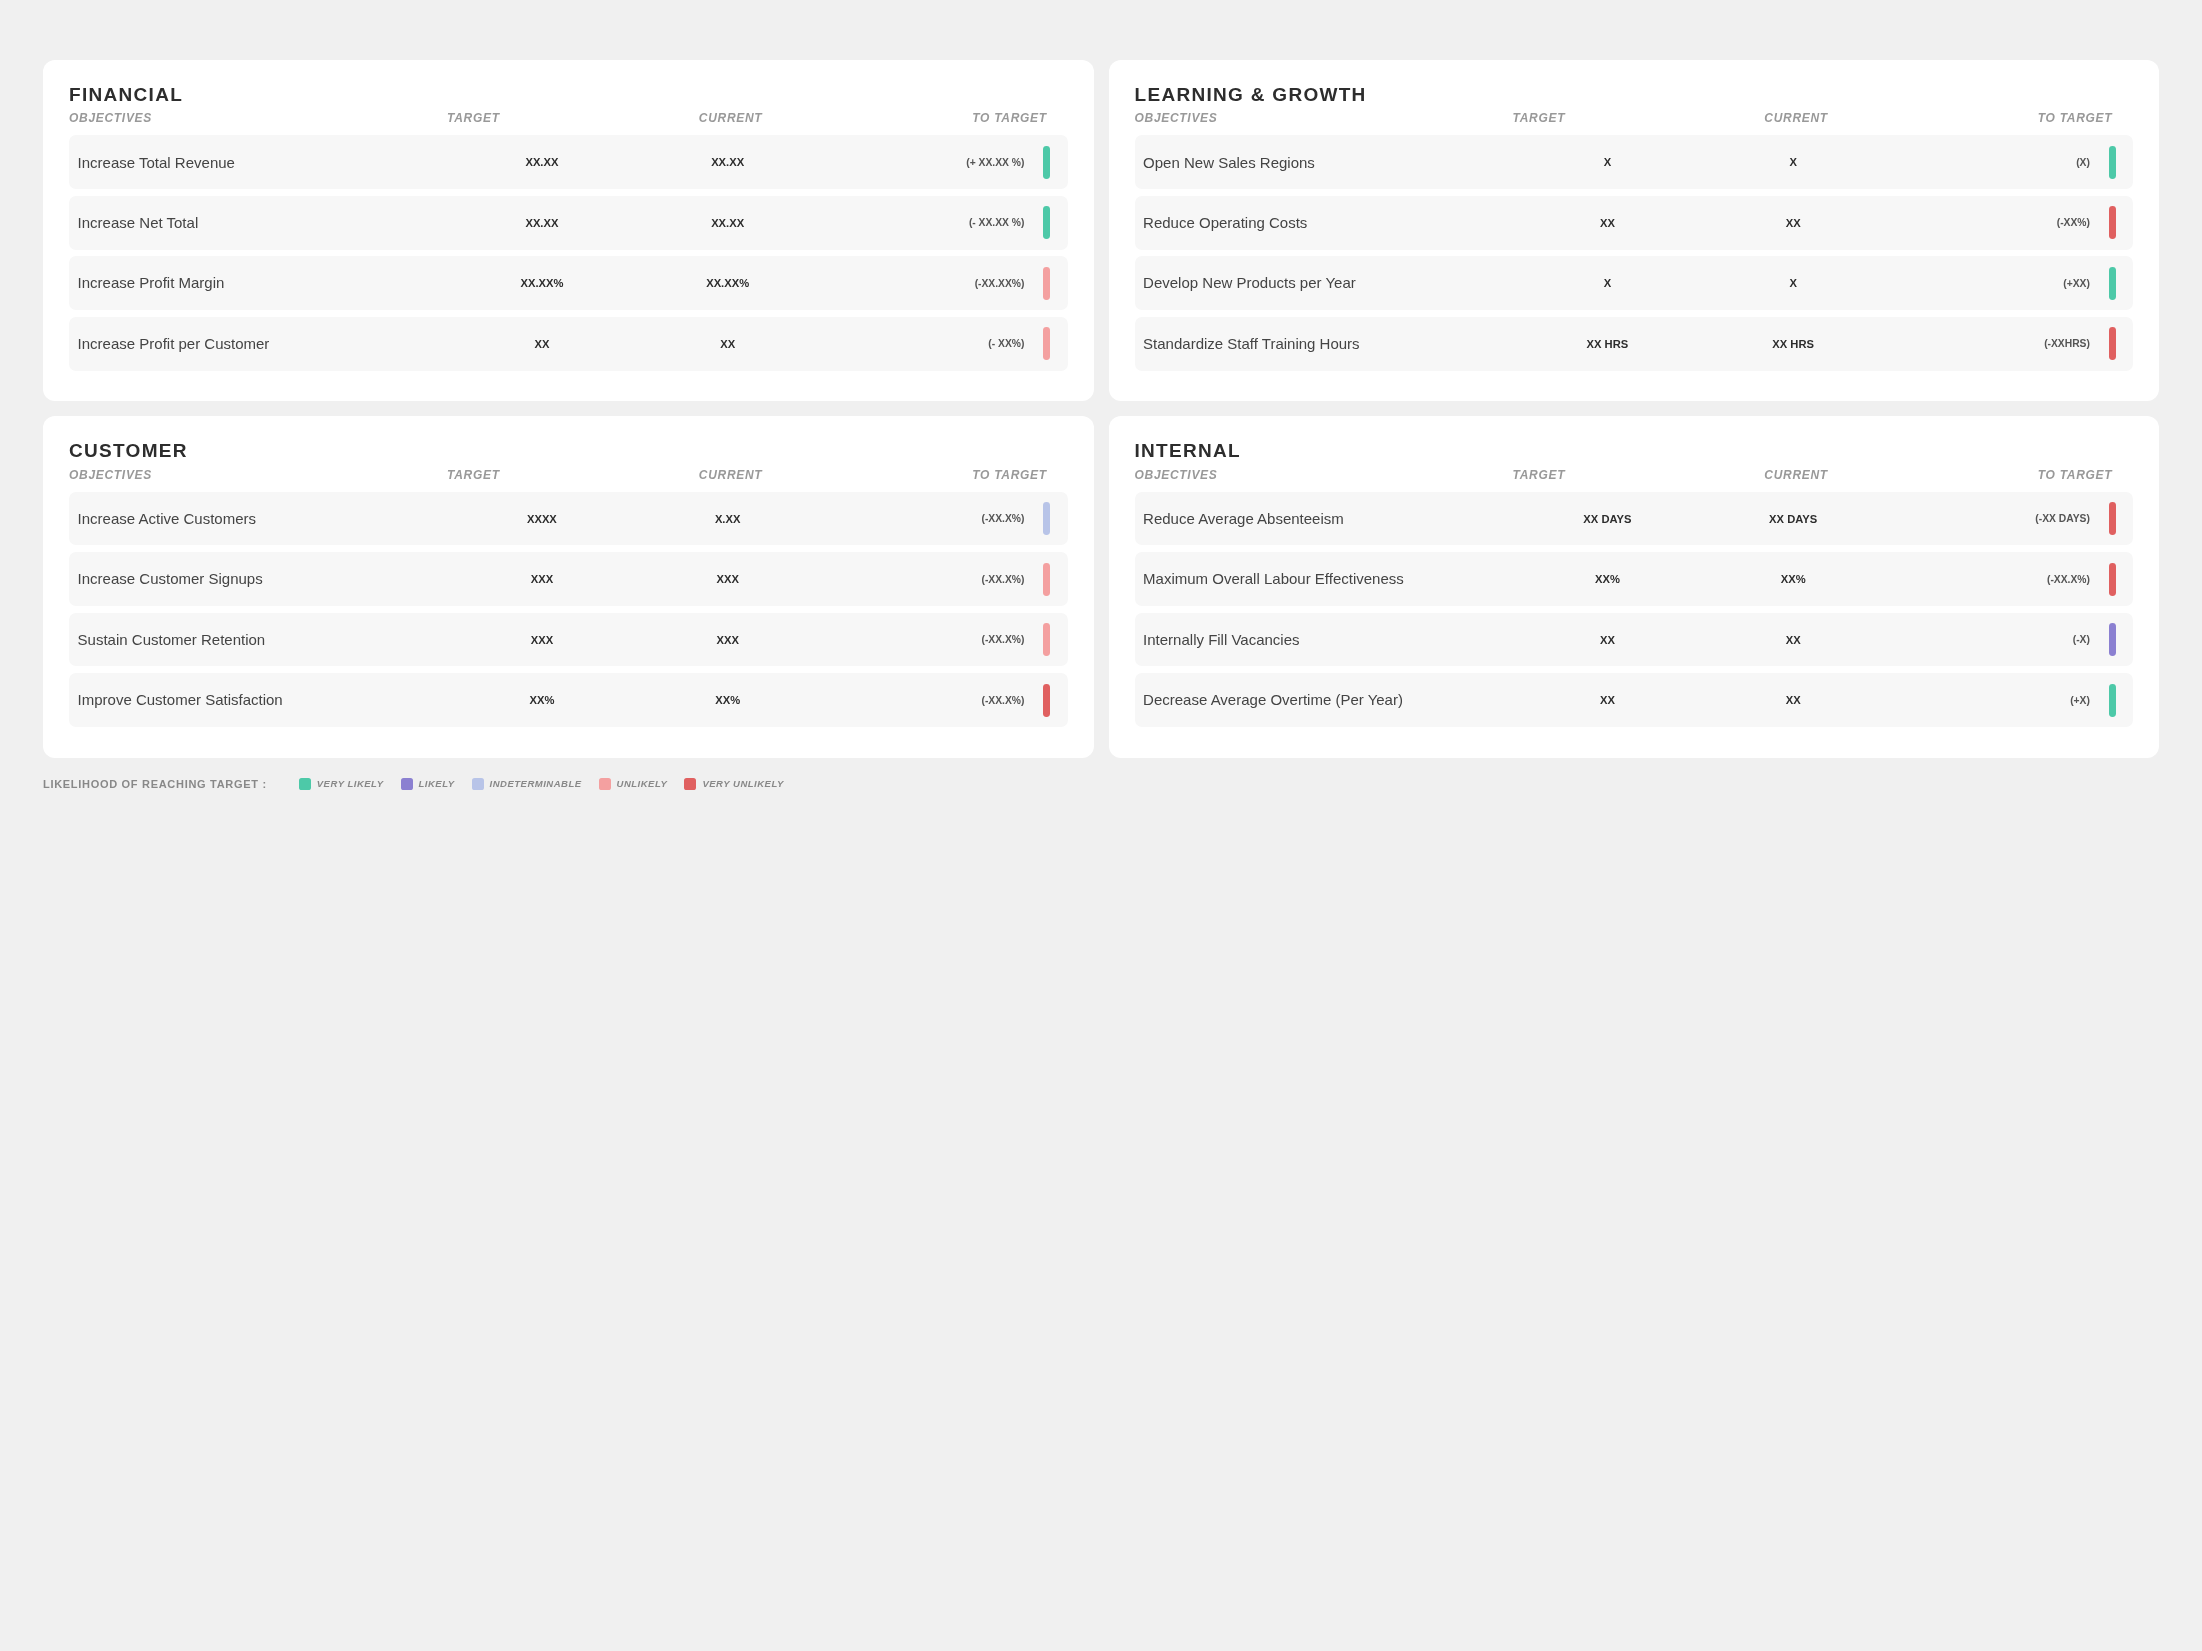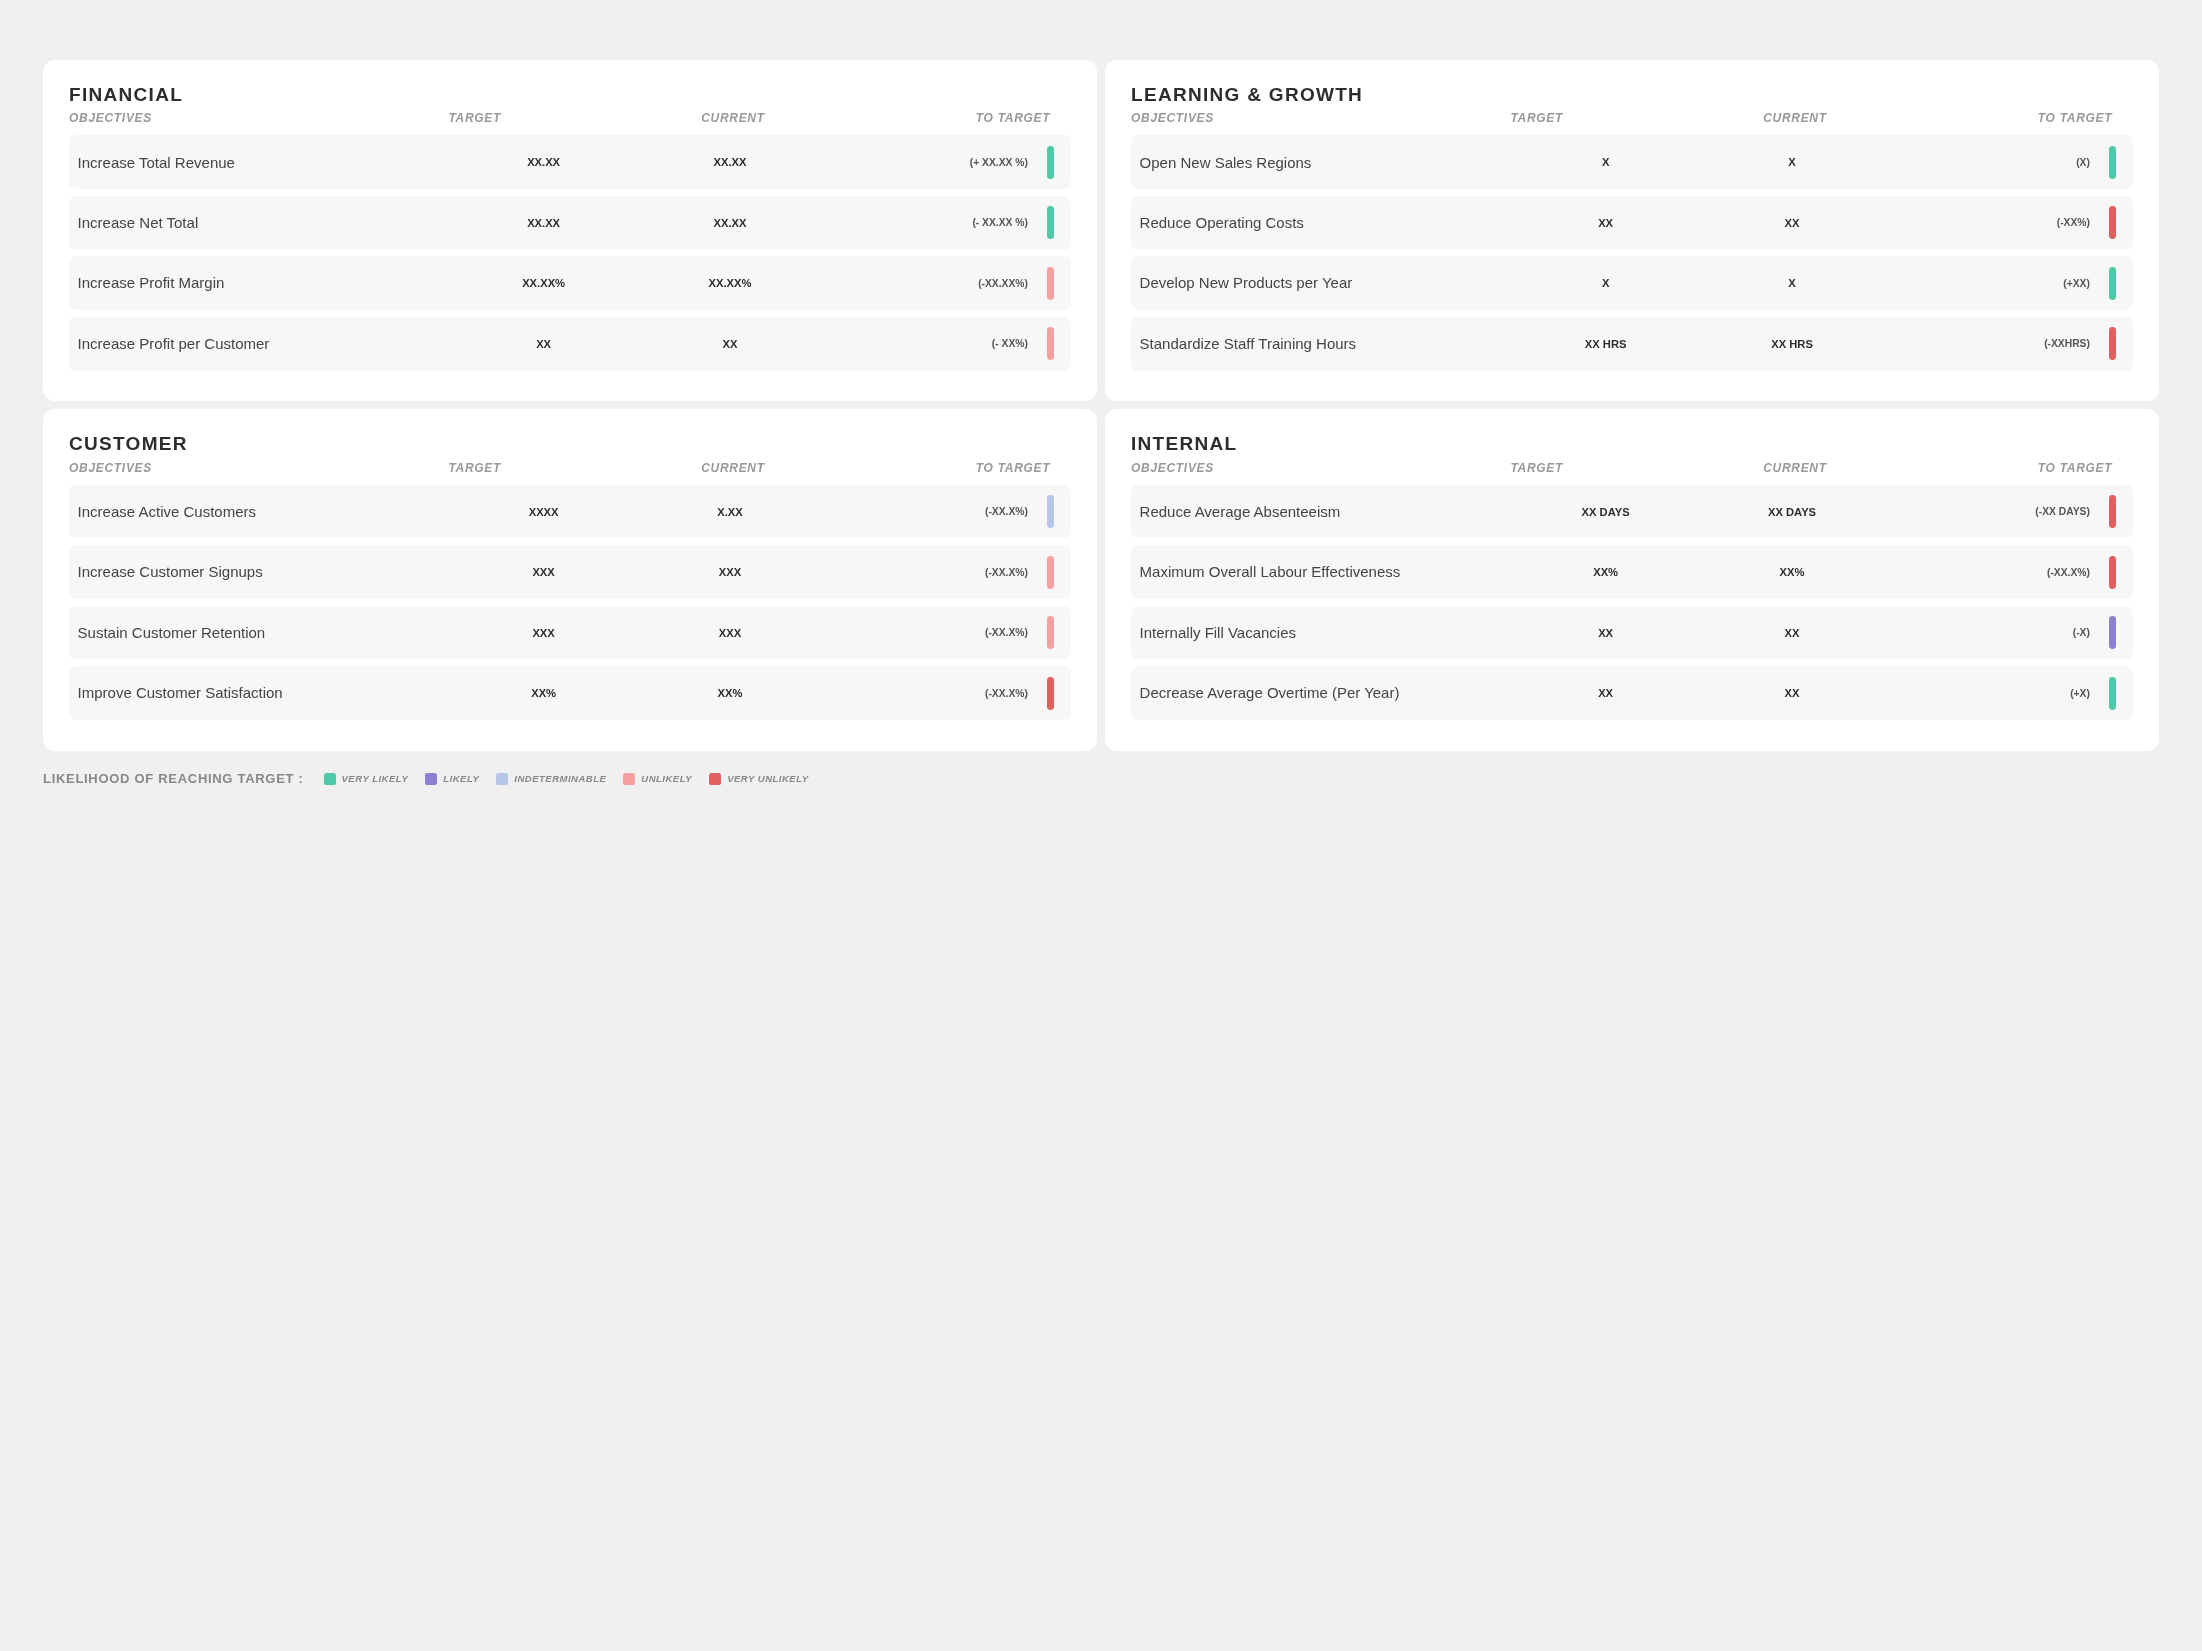--- a/index.html
+++ b/index.html
@@ -12,21 +12,21 @@
     .page-title {
       font-size: 36px;
       font-weight: 900;
       color: #2d2d2d;
       letter-spacing: 1.7px;
       margin-bottom: 26px;
     }
     .grid {
       display: grid;
       grid-template-columns: 1fr 1fr;
-      gap: 8px;
+      gap: 15px;
     }
     .card {
       background: #ffffff;
       border-radius: 12px;
       padding: 24px 26px;
     }
     .card-title {
       font-size: 19px;
       font-weight: 900;
       color: #2d2d2d;
@@ -91,26 +91,26 @@
     .bar-very-unlikely { background: #e06060; }
 
     .legend {
       display: flex;
       align-items: center;
       gap: 17px;
       margin-top: 20.6px;
       flex-wrap: wrap;
     }
     .legend-label {
-      font-size: 13px;
+      font-size: 11px;
       font-weight: 700;
       color: #888;
       letter-spacing: 0.7px;
       text-transform: uppercase;
-      margin-right: 3px;
+      margin-right: 15px;
     }
     .legend-item {
       display: flex;
       gap: 6px;
       font-style: italic;
     }
     .legend-box {
       width: 12px;
       height: 12px;
       border-radius: 2.6px;

